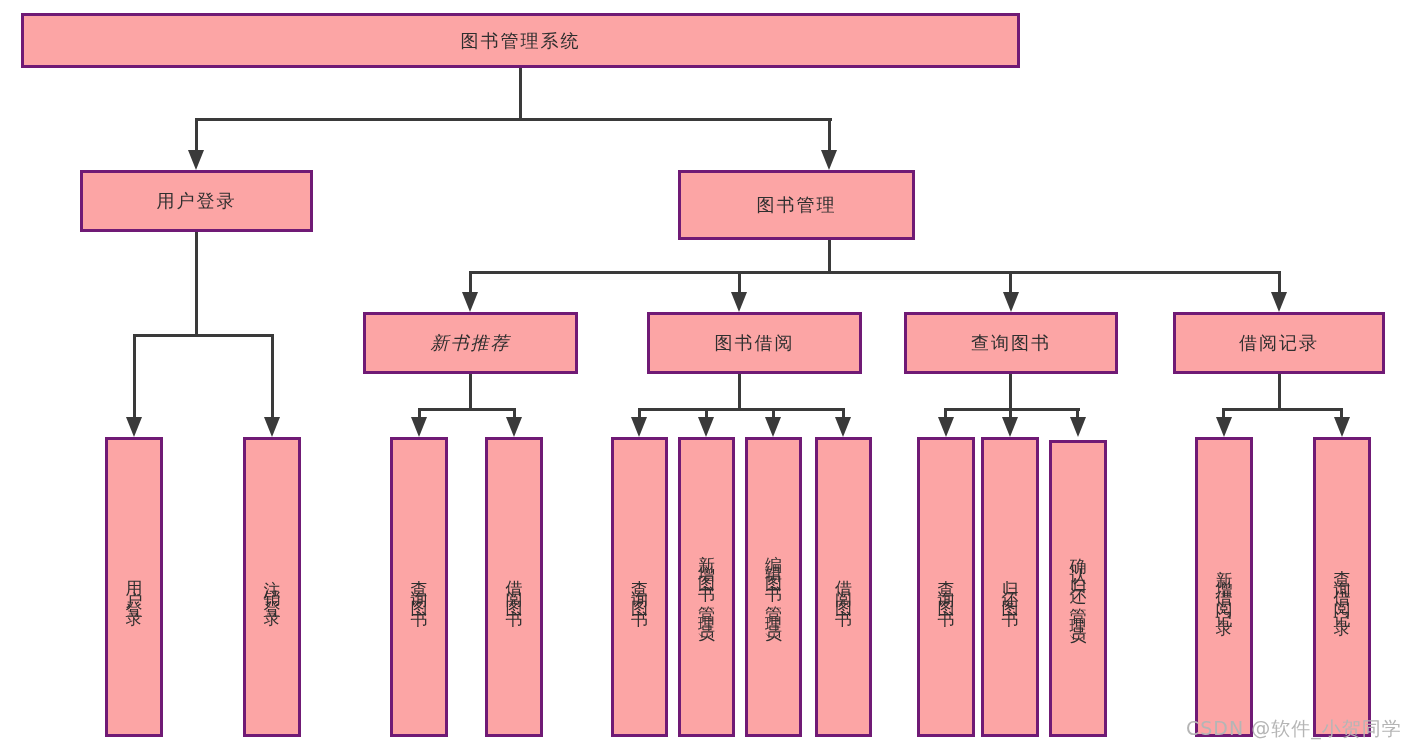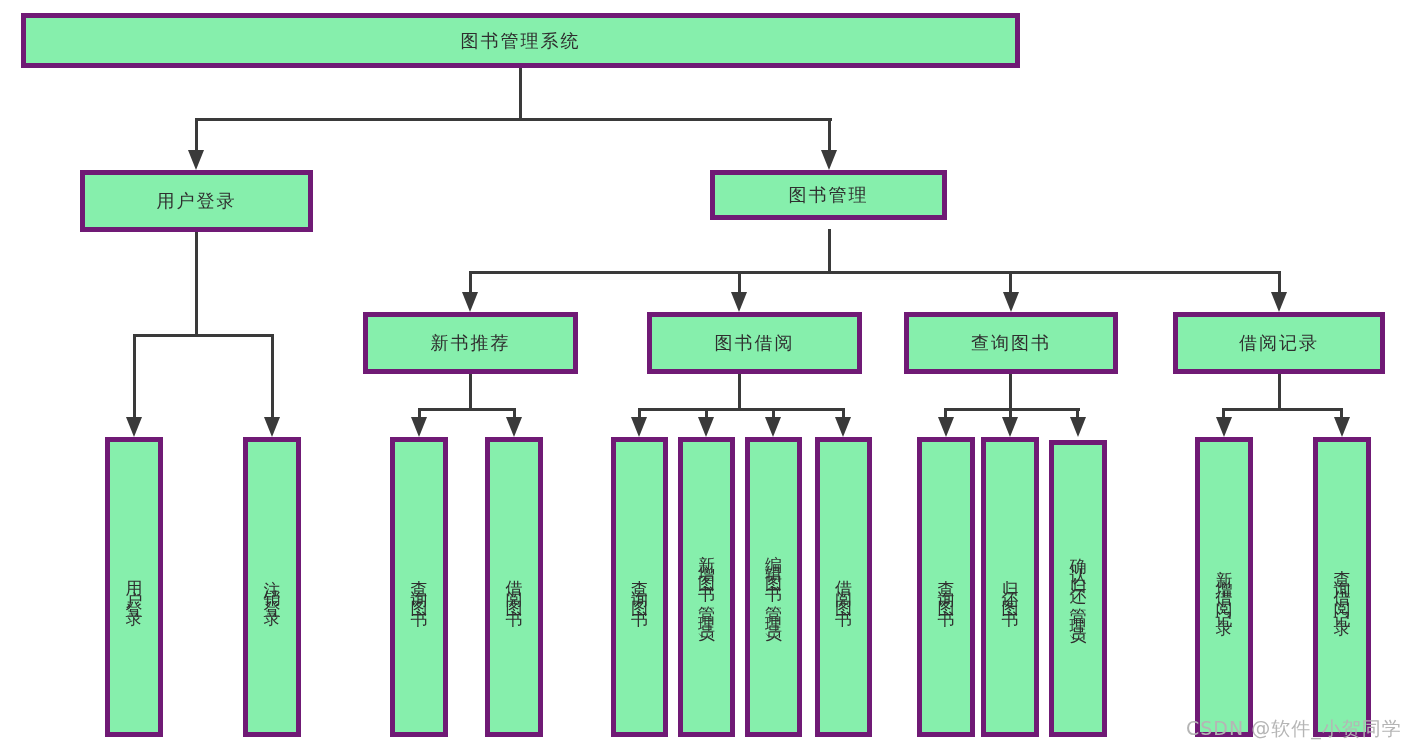--- a/index.html
+++ b/index.html
@@ -6,22 +6,22 @@
   #canvas{
     position:relative;
     width:1405px;height:747px;
     background:#ffffff;
     font-family:"DejaVu Sans","Liberation Sans",sans-serif;
     overflow:hidden;
   }
   .box{
     position:absolute;
     box-sizing:border-box;
-    border:5px solid #701a75;
-    background:#86efac;
+    border:3px solid #701a75;
+    background:#fca5a5;
     color:#2f2f2f;
     display:flex;
     align-items:center;
     justify-content:center;
     z-index:2;
   }
   .h{font-size:18px;letter-spacing:2px;}
   .v{
     writing-mode:vertical-rl;
     text-orientation:mixed;
@@ -56,41 +56,41 @@
   <div class="box h" style="left:21px;top:13px;width:999px;height:55px;">图书管理系统</div>
 
   <div class="vl" style="left:519px;top:66px;height:54px;"></div>
   <div class="hl" style="left:195px;top:118px;width:637px;"></div>
   <div class="vl" style="left:195px;top:118px;height:36px;"></div>
   <div class="ar" style="left:188px;top:150px;"></div>
   <div class="vl" style="left:828px;top:118px;height:36px;"></div>
   <div class="ar" style="left:821px;top:150px;"></div>
 
   <div class="box h" style="left:80px;top:170px;width:233px;height:62px;">用户登录</div>
-  <div class="box h" style="left:710px;top:170px;width:237px;height:50px;">图书管理</div>
+  <div class="box h" style="left:678px;top:170px;width:237px;height:70px;">图书管理</div>
 
   <div class="vl" style="left:195px;top:229px;height:108px;"></div>
   <div class="hl" style="left:133px;top:334px;width:141px;"></div>
   <div class="vl" style="left:133px;top:334px;height:86px;"></div>
   <div class="ar" style="left:126px;top:417px;"></div>
   <div class="vl" style="left:271px;top:334px;height:86px;"></div>
   <div class="ar" style="left:264px;top:417px;"></div>
 
   <div class="vl" style="left:828px;top:229px;height:45px;"></div>
   <div class="hl" style="left:469px;top:271px;width:812px;"></div>
   <div class="vl" style="left:469px;top:271px;height:26px;"></div>
   <div class="ar" style="left:462px;top:292px;"></div>
   <div class="vl" style="left:738px;top:271px;height:26px;"></div>
   <div class="ar" style="left:731px;top:292px;"></div>
   <div class="vl" style="left:1009px;top:271px;height:26px;"></div>
   <div class="ar" style="left:1003px;top:292px;"></div>
   <div class="vl" style="left:1278px;top:271px;height:26px;"></div>
   <div class="ar" style="left:1271px;top:292px;"></div>
 
-  <div class="box h" style="left:363px;top:312px;width:215px;height:62px;">新书推荐</div>
+  <div class="box h" style="left:363px;top:312px;width:215px;height:62px;font-style:italic;">新书推荐</div>
   <div class="box h" style="left:647px;top:312px;width:215px;height:62px;">图书借阅</div>
   <div class="box h" style="left:904px;top:312px;width:214px;height:62px;">查询图书</div>
   <div class="box h" style="left:1173px;top:312px;width:212px;height:62px;">借阅记录</div>
 
   <div class="vl" style="left:469px;top:371px;height:40px;"></div>
   <div class="hl" style="left:418px;top:408px;width:98px;"></div>
   <div class="vl" style="left:418px;top:408px;height:13px;"></div>
   <div class="ar" style="left:411px;top:417px;"></div>
   <div class="vl" style="left:513px;top:408px;height:13px;"></div>
   <div class="ar" style="left:506px;top:417px;"></div>

